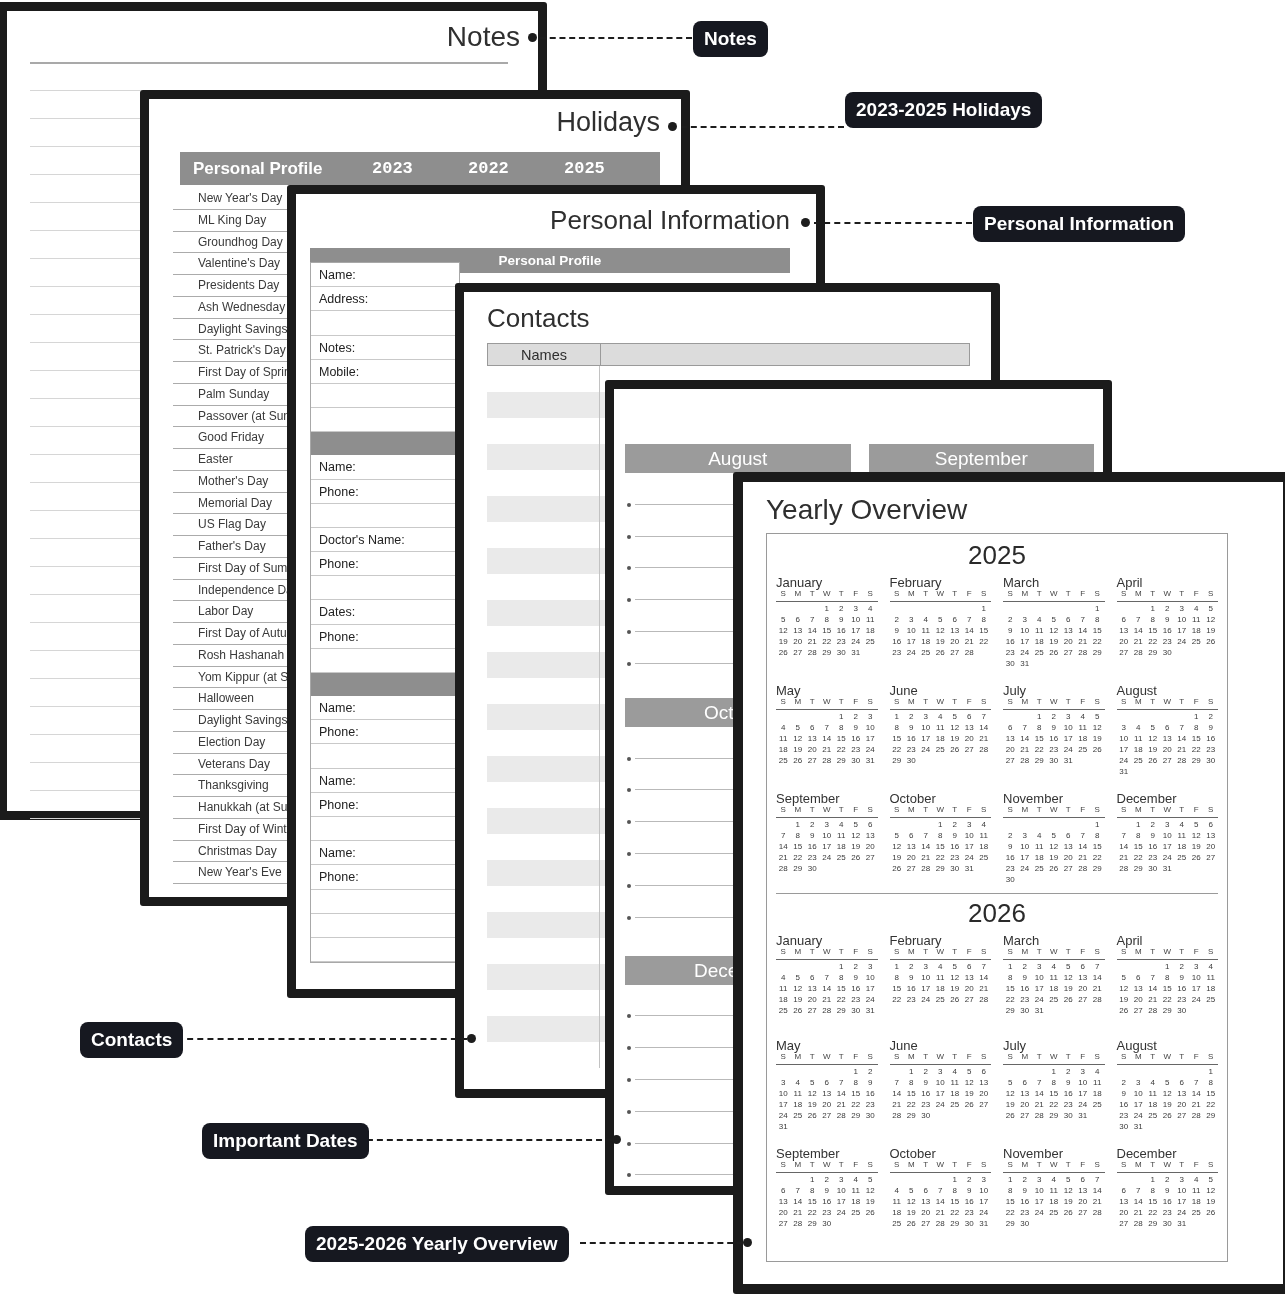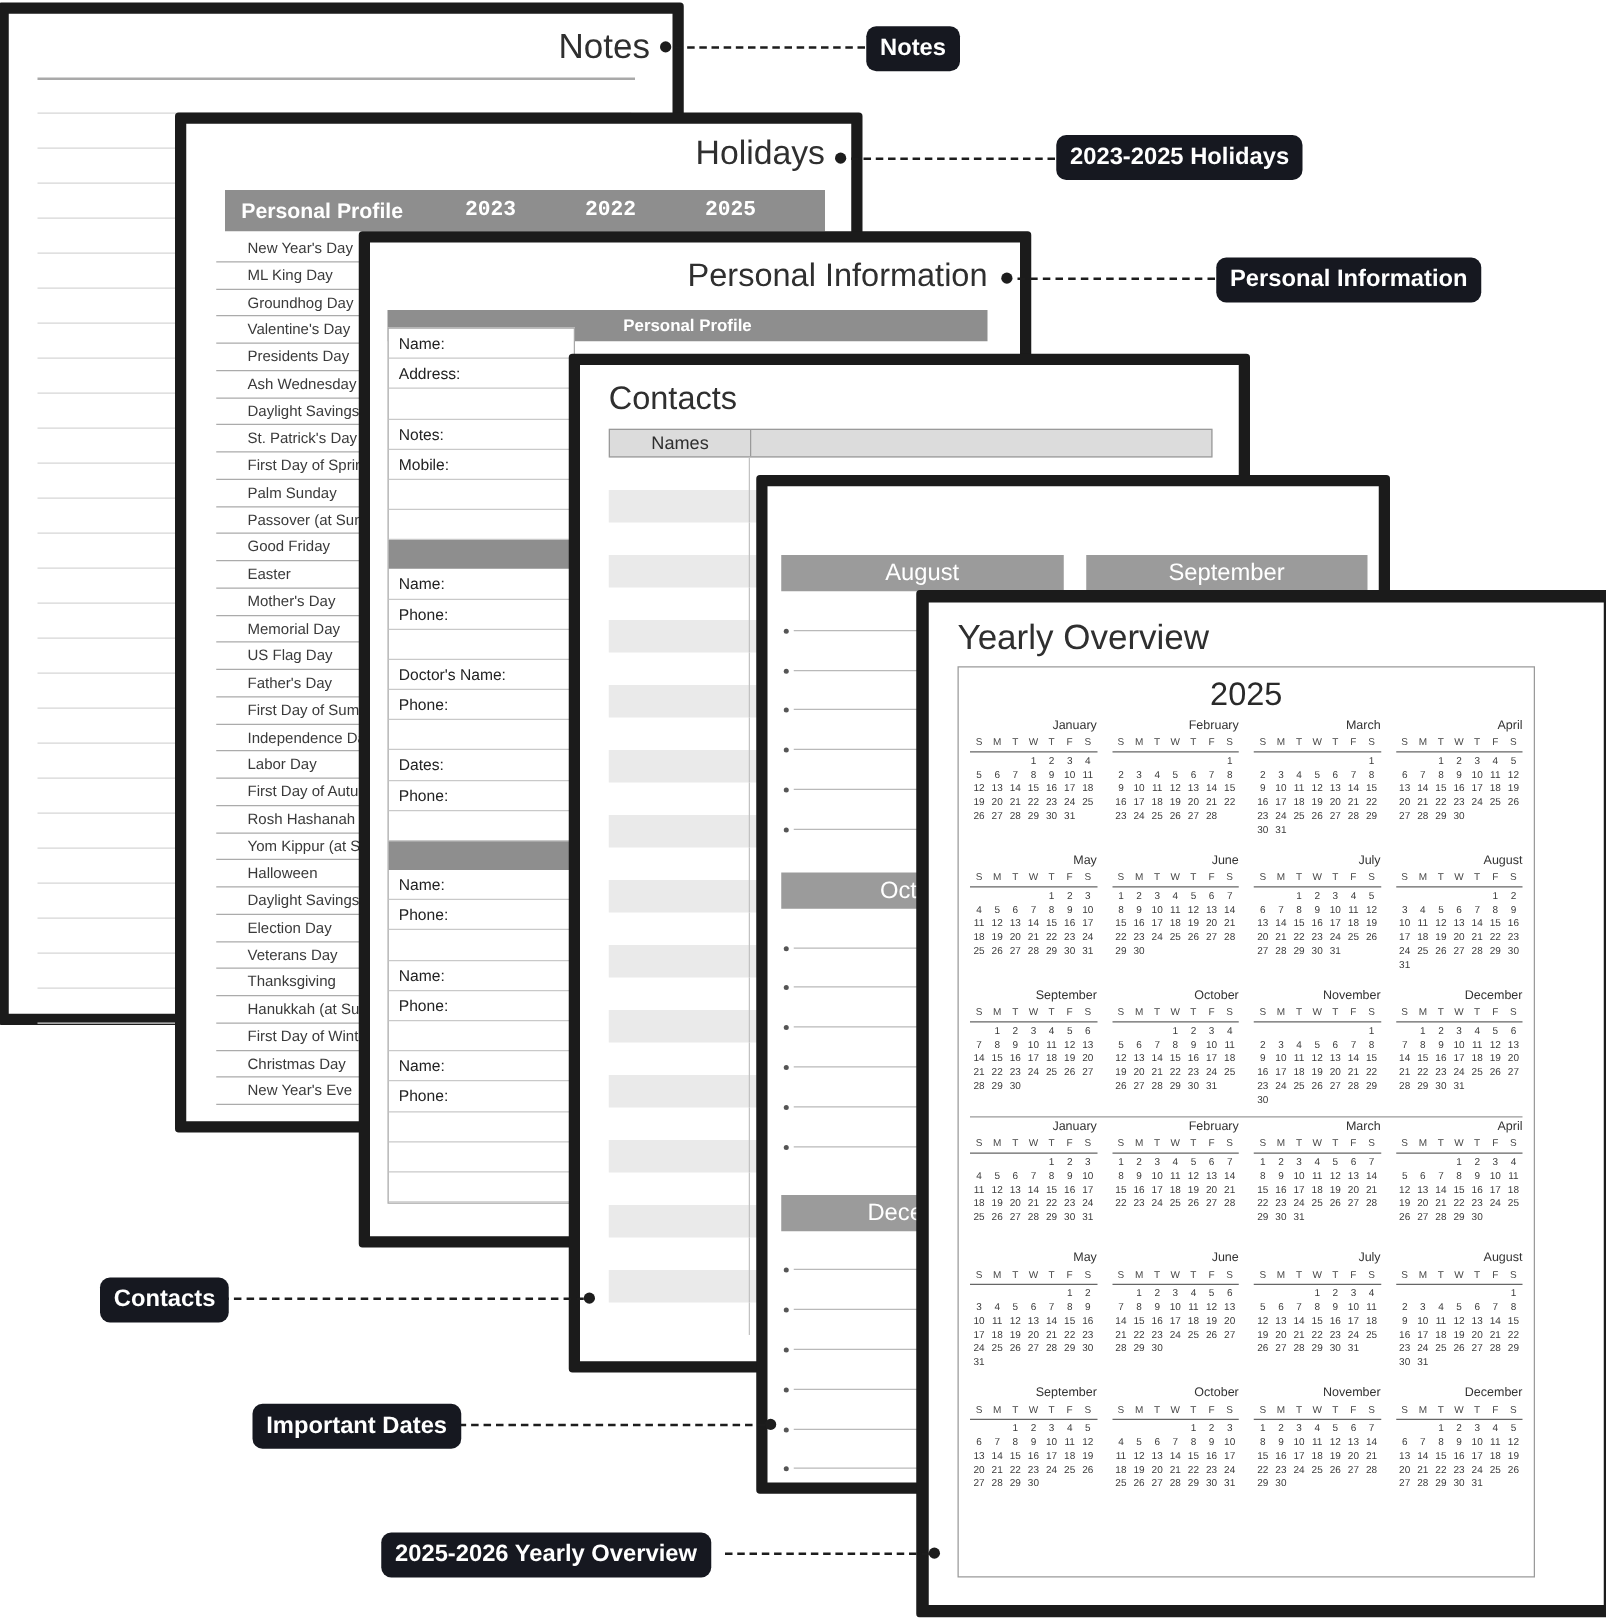--- a/index.html
+++ b/index.html
@@ -79,37 +79,37 @@
   #yearly-page{left:733px;top:472px;width:560px;height:822px;z-index:6;border-width:10px;}
   #yearly-title{position:absolute;left:23px;top:12px;font-size:28px;color:#2f2f2f;}
   #yearly-box{
     position:absolute;left:23px;top:51px;width:462px;height:729px;
     border:1px solid #9a9a9a;box-sizing:border-box;padding:4px 9px;overflow:hidden;
   }
   .year-block + .year-block{border-top:1px solid #9a9a9a;margin-top:8px;padding-top:2px;}
   .year-title{text-align:center;font-size:26px;color:#2a2a2a;margin:2px 0 4px 0;}
   .months-grid{display:grid;grid-template-columns:repeat(4,1fr);column-gap:12px;row-gap:14px;}
   .month{min-height:91px;}
-  .month-name{font-size:10px;color:#333;text-align:right;height:14px;}
+  .month-name{font-size:13px;color:#333;text-align:left;height:14px;}
   .wk-row{display:grid;grid-template-columns:repeat(7,1fr);height:12px;border-bottom:1px solid #666;}
   .wk-row .wk{font-size:8px;color:#444;text-align:center;line-height:10px;}
   .day-grid{display:grid;grid-template-columns:repeat(7,1fr);grid-auto-rows:11px;margin-top:1px;}
   .day-grid .day{font-size:8px;color:#3a3a3a;text-align:center;line-height:11px;}
   
   .callout{
     position:absolute;z-index:20;background:var(--callout,#161820);color:#fff;
     font-weight:bold;font-size:19px;line-height:26px;padding:5px 11px;border-radius:8px;
     white-space:nowrap;
   }
   .dash{position:absolute;z-index:19;height:0;border-top:2px dashed #1d1d1d;}
   .dot{position:absolute;z-index:20;width:9px;height:9px;border-radius:50%;background:#1d1d1d;}
   #co-notes{left:693px;top:21px;}
   #dash-notes{left:540px;top:37px;width:152px;}
   #dot-notes{left:528px;top:33px;}
-  #co-holidays{left:845px;top:108px;}
+  #co-holidays{left:845px;top:92px;}
   #dash-holidays{left:681px;top:126px;width:163px;}
   #dot-holidays{left:668px;top:122px;}
   #co-personal{left:973px;top:206px;}
   #dash-personal{left:814px;top:222px;width:158px;}
   #dot-personal{left:801px;top:218px;}
   #co-contacts{left:80px;top:1022px;}
   #dash-contacts{left:177px;top:1038px;width:290px;}
   #dot-contacts{left:467px;top:1034px;}
   #co-impdates{left:202px;top:1123px;}
   #dash-impdates{left:347px;top:1139px;width:265px;}
@@ -978,20 +978,21 @@
               <span class="day">27</span>
               <span class="day">28</span>
               <span class="day">29</span>
               <span class="day">30</span>
               <span class="day">31</span>
             </div>
           </div>
         </div>
       </div>
       <div class="year-block">
+        <div class="year-title">2026</div>
         <div class="months-grid">
           <div class="month">
             <div class="month-name">January</div>
             <div class="wk-row">
               <span class="wk">S</span>
               <span class="wk">M</span>
               <span class="wk">T</span>
               <span class="wk">W</span>
               <span class="wk">T</span>
               <span class="wk">F</span>

